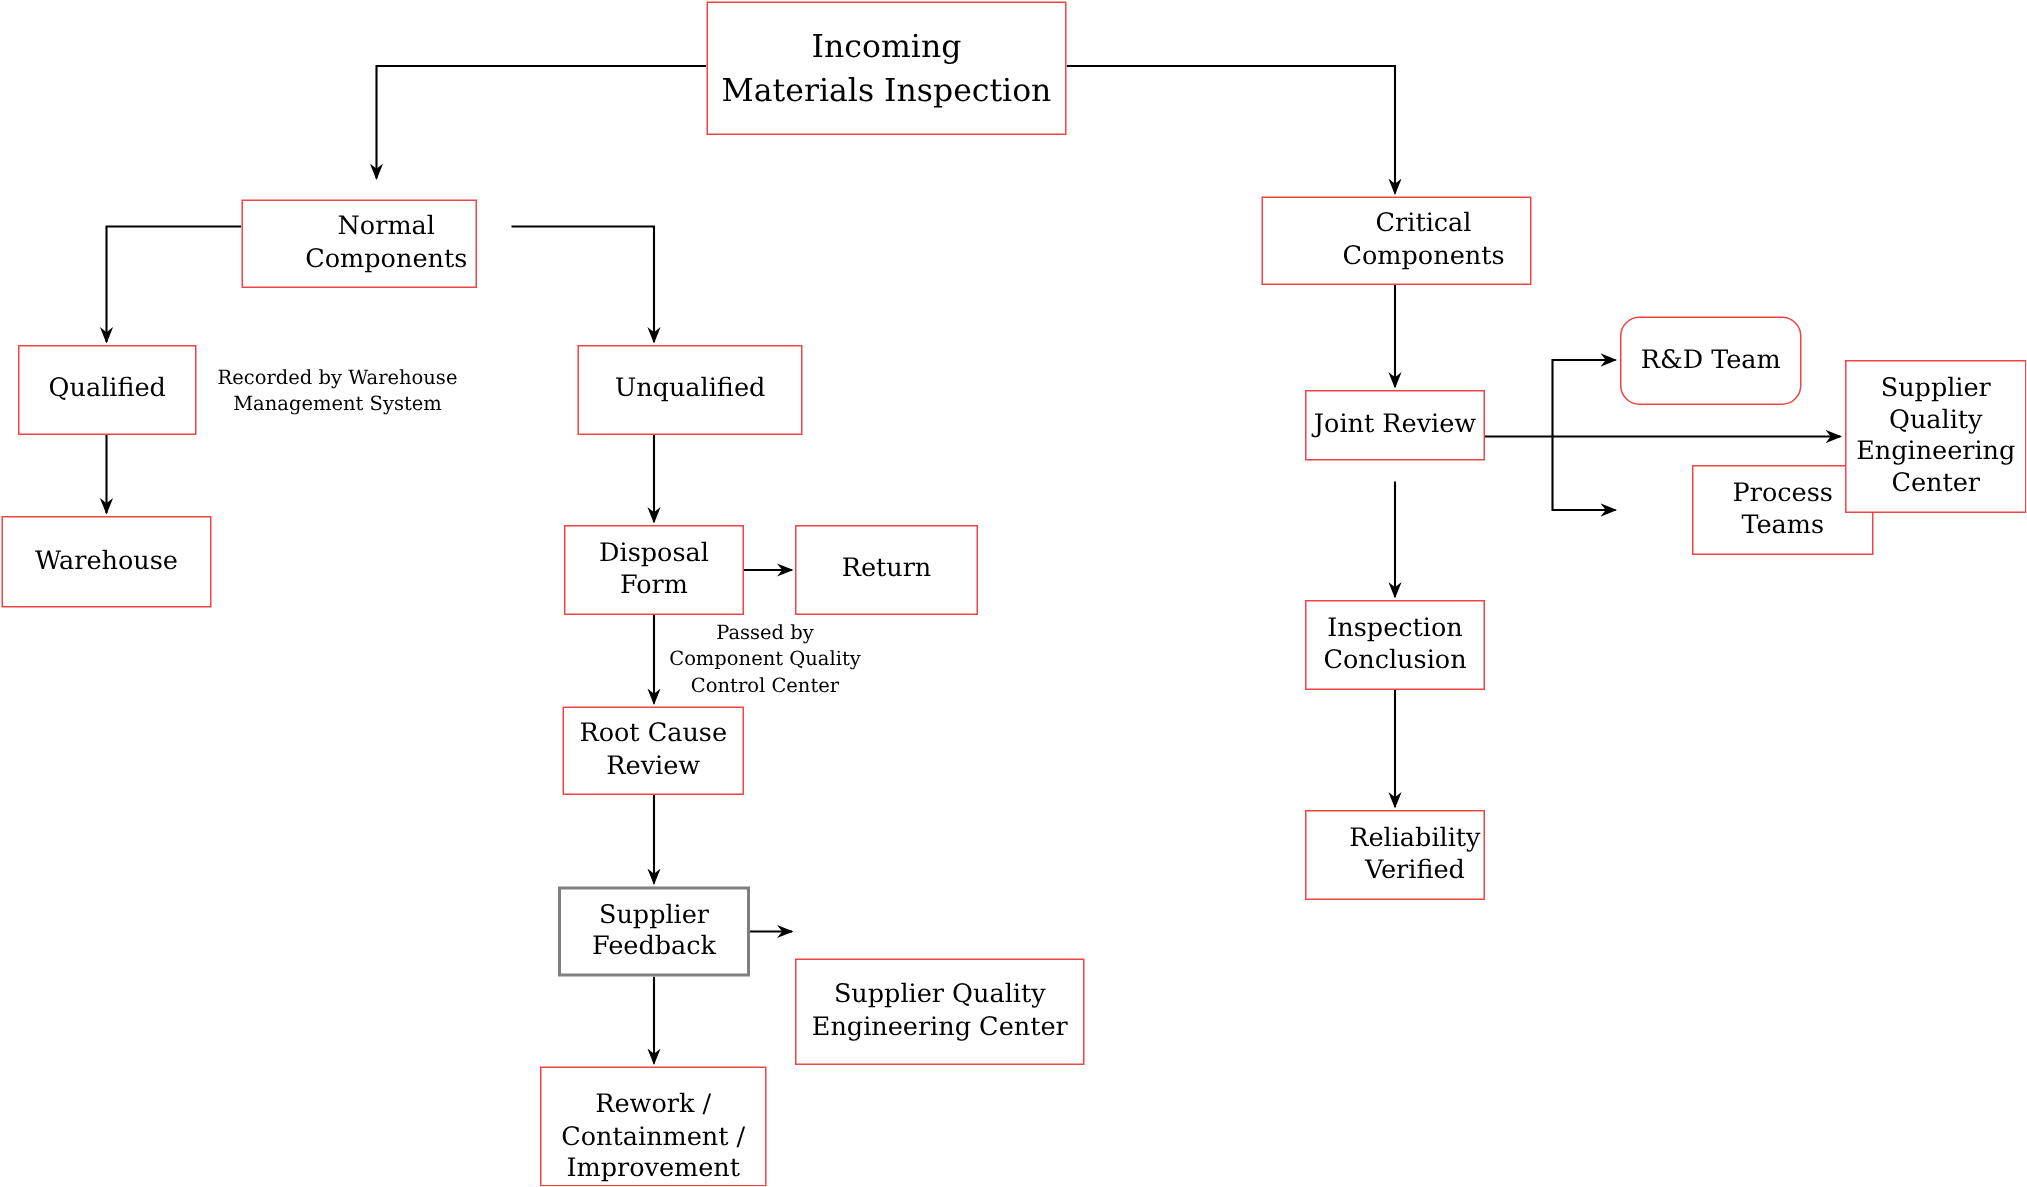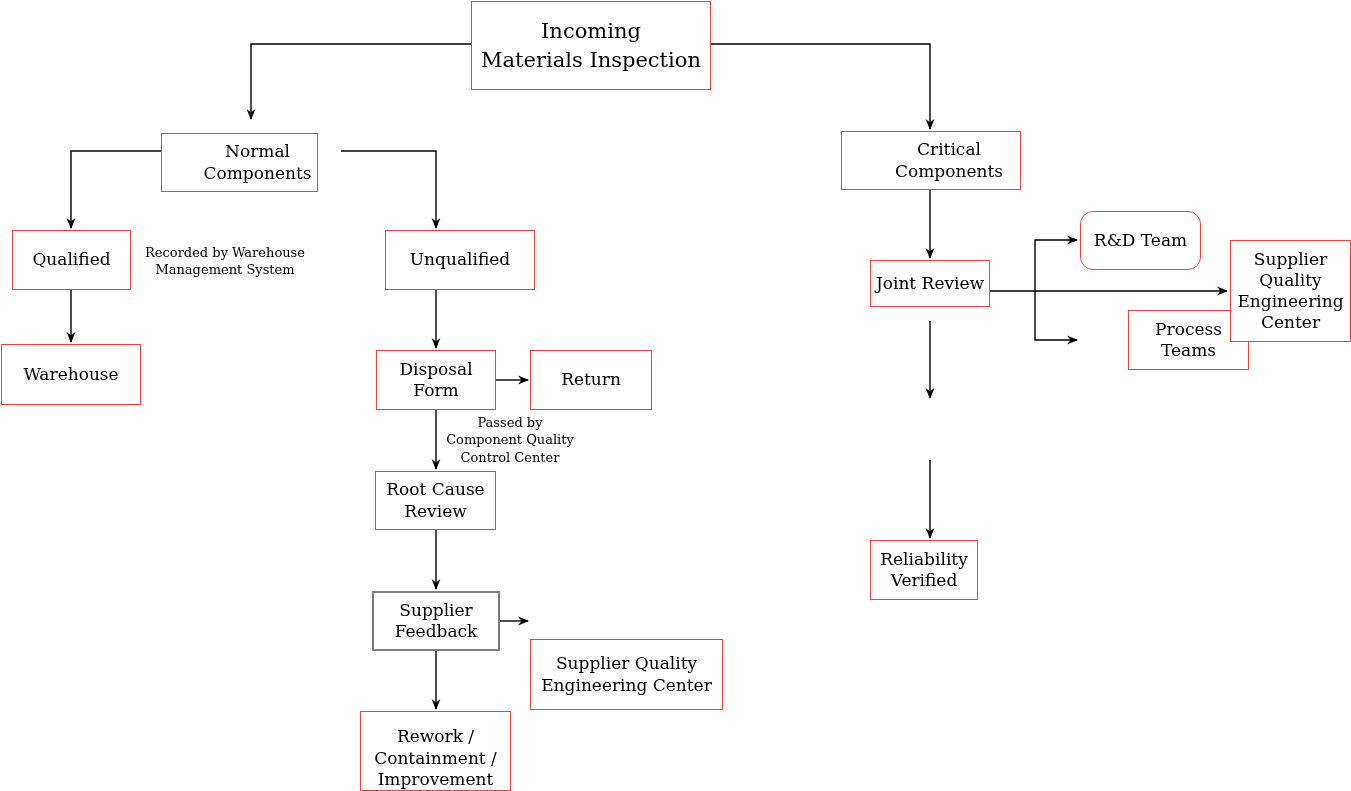--- a/index.html
+++ b/index.html
@@ -154,22 +154,26 @@
 Teams</span>
   </div>
 
   <div class="node" style="left:1230px; top:240px; width:121px; height:102px;">
     <span class="node-label">Supplier
 Quality
 Engineering
 Center</span>
   </div>
 
+  <div class="node" style="left:870px; top:400px; width:120px; height:60px;">
+    <span class="node-label">Inspection
+Conclusion</span>
+  </div>
 
-  <div class="node" style="left:870px; top:540px; width:108px; height:60px;">
+  <div class="node" style="left:870px; top:540px; width:120px; height:60px;justify-content:flex-end;">
     <span class="node-label">Reliability
 Verified</span>
   </div>
 
   <div class="annotation" style="left:130px; top:244px; width:190px;">Recorded by Warehouse
 Management System</div>
 
   <div class="annotation" style="left:430px; top:414px; width:160px;">Passed by
 Component Quality
 Control Center</div>

